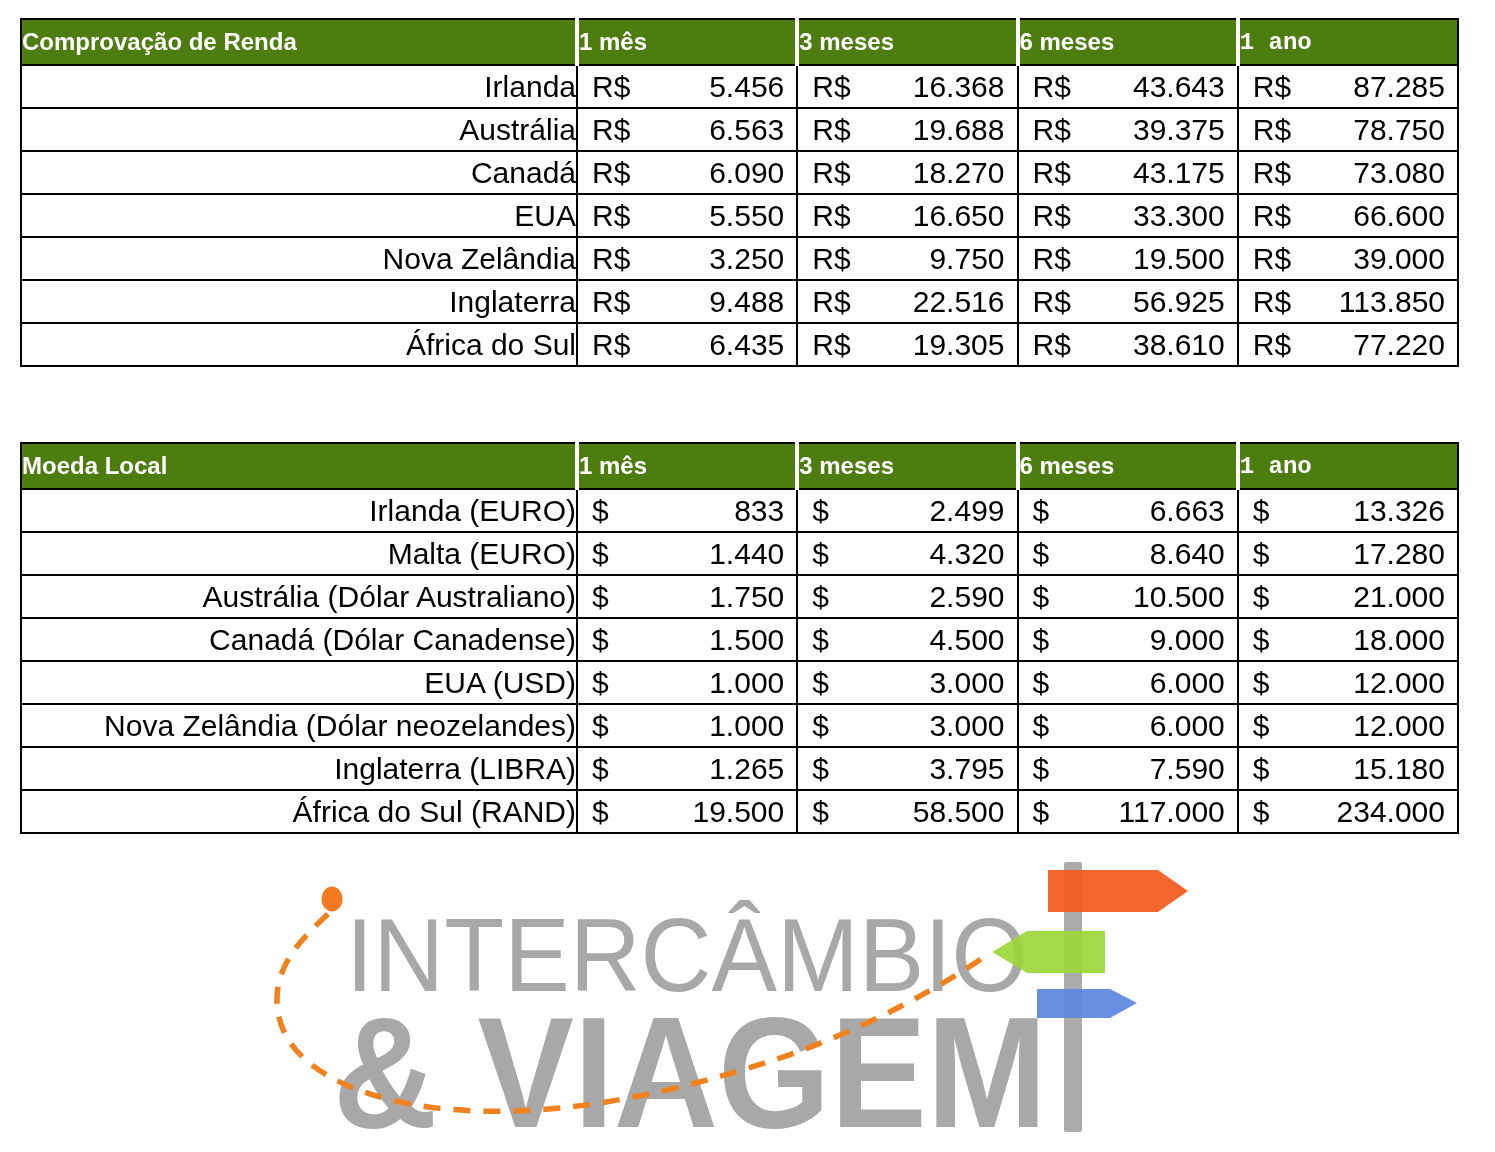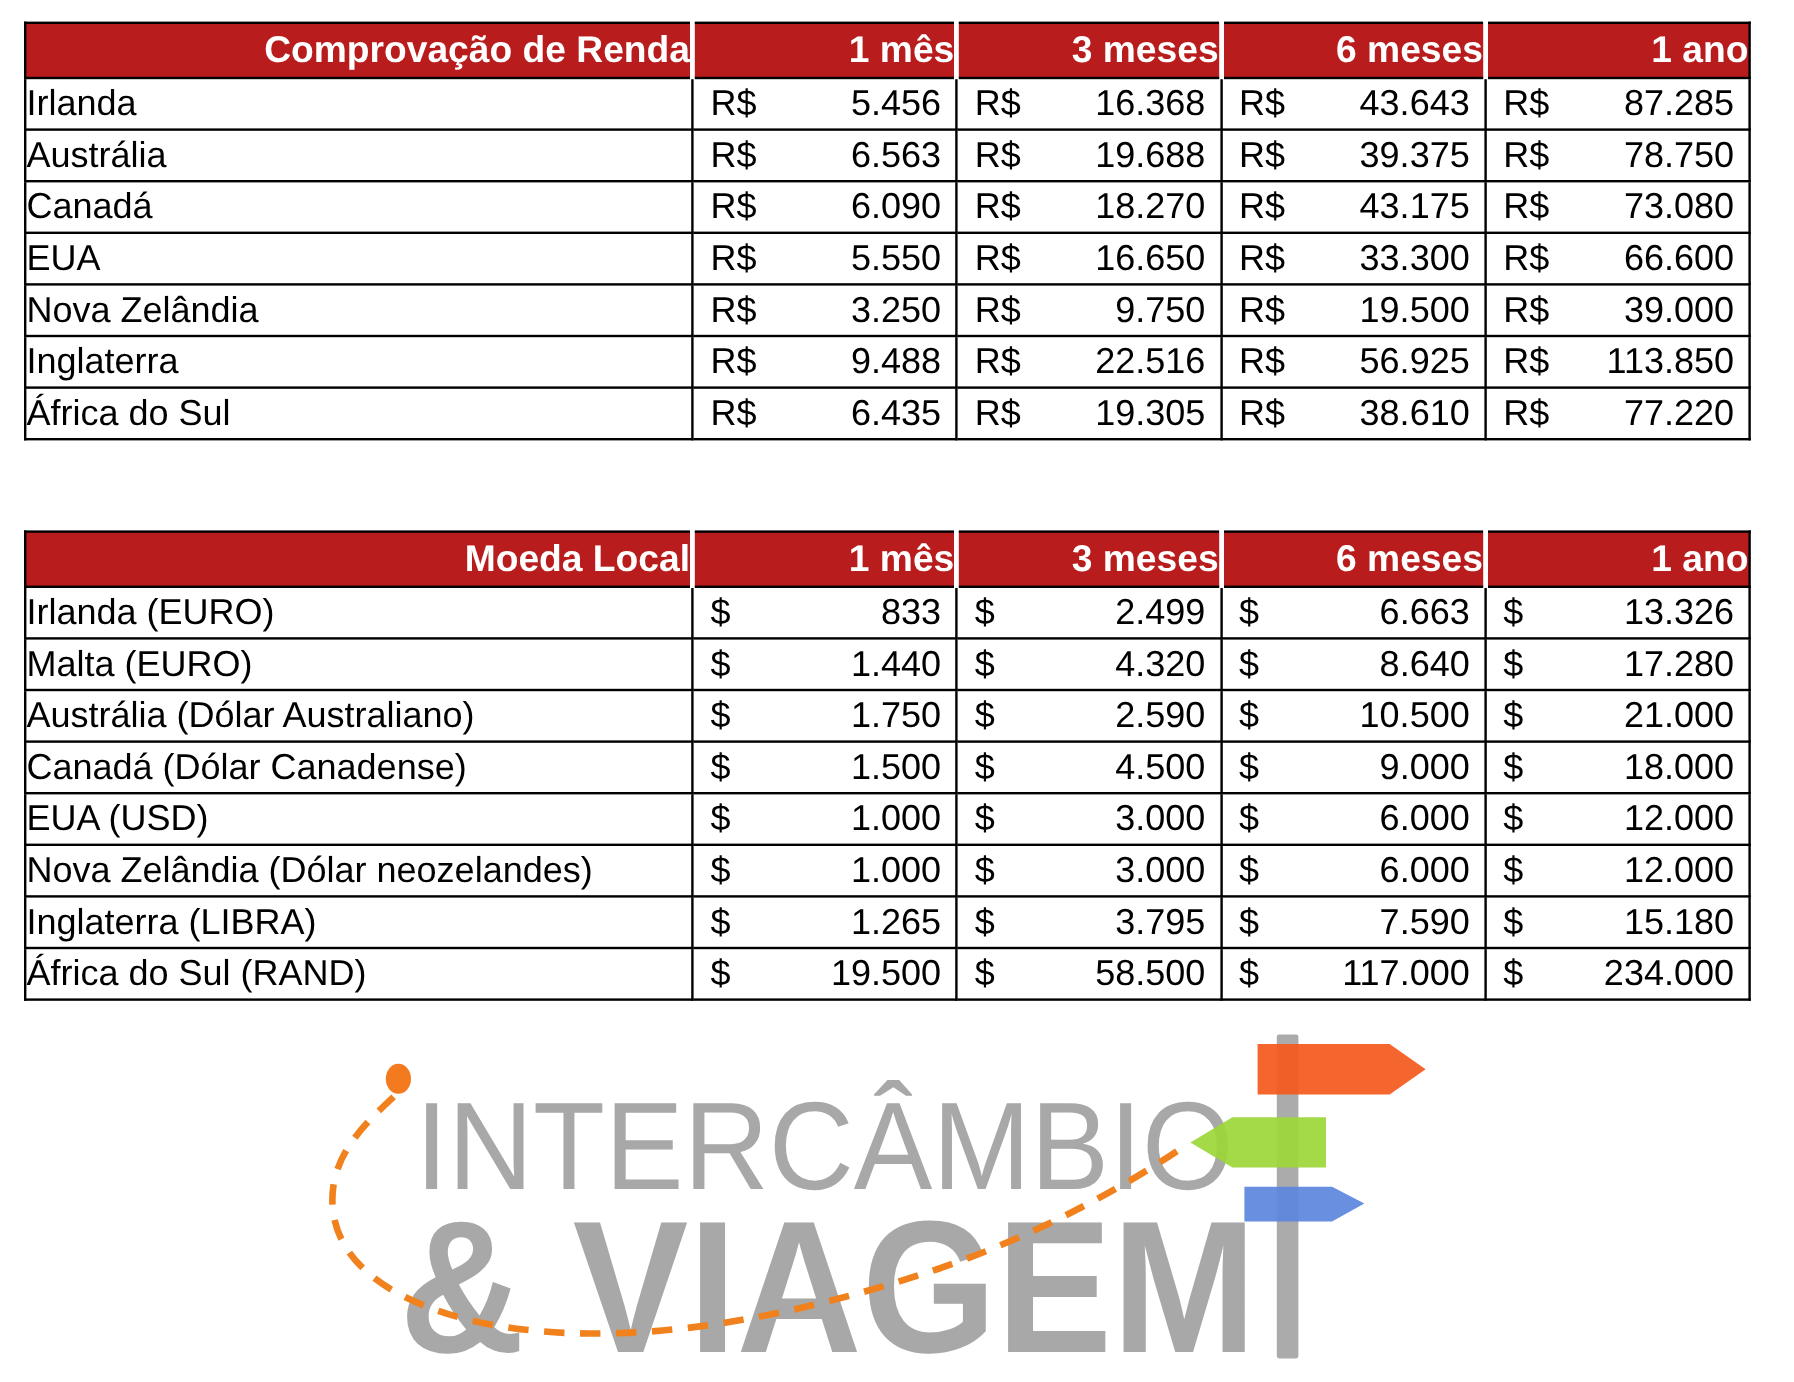--- a/index.html
+++ b/index.html
@@ -14,46 +14,46 @@
     position:absolute;
     left:20px;
     width:1439px;
     border-collapse:collapse;
     table-layout:fixed;
     background:#fff;
   }
   #table-0{top:18px;}
   #table-1{top:442px;}
   table.fin-table th{
-    background:#b91c1c;
+    background:#4d7c0f;
     color:#ffffff;
-    font-size:31px;
+    font-size:24px;
     font-weight:bold;
     height:44px;
-    text-align:right;
+    text-align:left;
     vertical-align:middle;
     border-top:2px solid #000;
     border-bottom:2px solid #000;
     border-left:4px solid #fff;
     border-right:4px solid #fff;
     padding:0;
   }
   table.fin-table th:first-child{border-left:2px solid #000;width:553px;}
-  table.fin-table th:last-child{border-right:2px solid #000;}
+  table.fin-table th:last-child{border-right:2px solid #000;font-family:Liberation Mono, monospace;}
   table.fin-table td{
     border:2px solid #000;
     height:41px;
     font-size:30px;
     color:#000;
     vertical-align:middle;
     padding:0;
     overflow:hidden;
     white-space:nowrap;
   }
-  td.lbl{text-align:left;padding-left:7px;}
+  td.lbl{text-align:right;padding-left:7px;}
   td.val{position:relative;}
   td.val .cur{position:absolute;left:14px;top:50%;transform:translateY(-50%);}
   td.val .num{display:block;text-align:right;padding-right:12px;}
   svg.logo-svg{position:absolute;left:0;top:0;pointer-events:none;}
   .logo-text{fill:#A8A8A8;font-family:"Liberation Sans",sans-serif;}
 </style>
 </head>
 <body>
 
 <div class="canvas">

